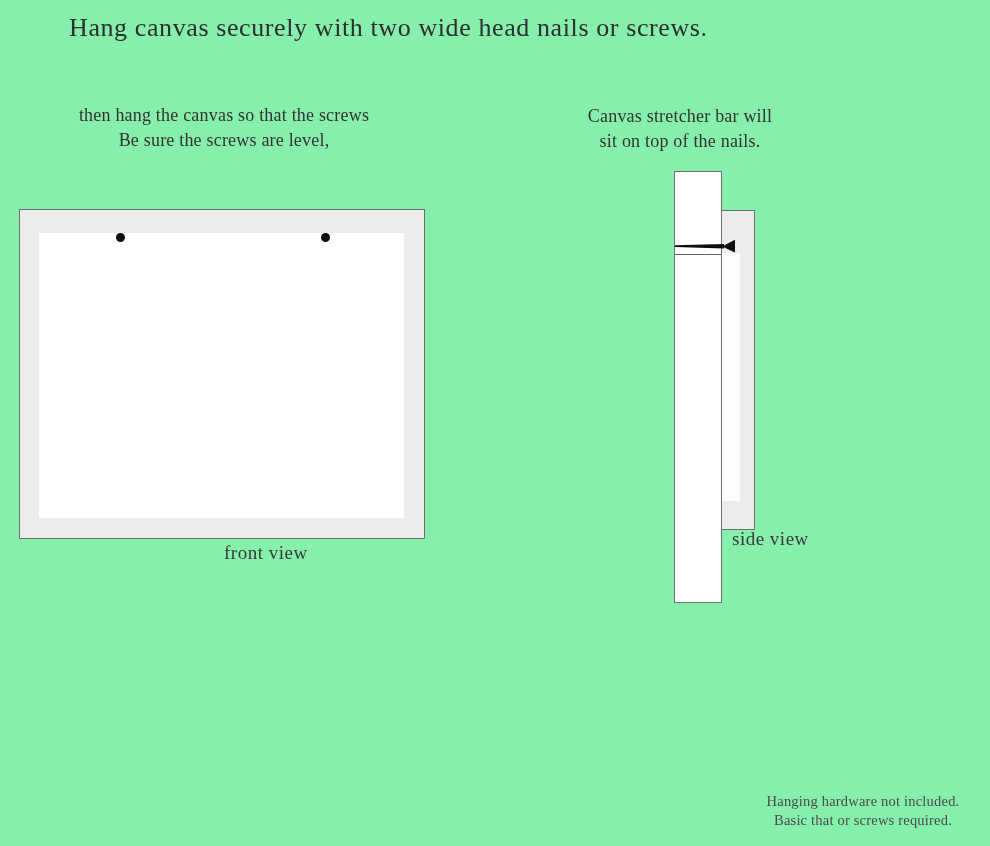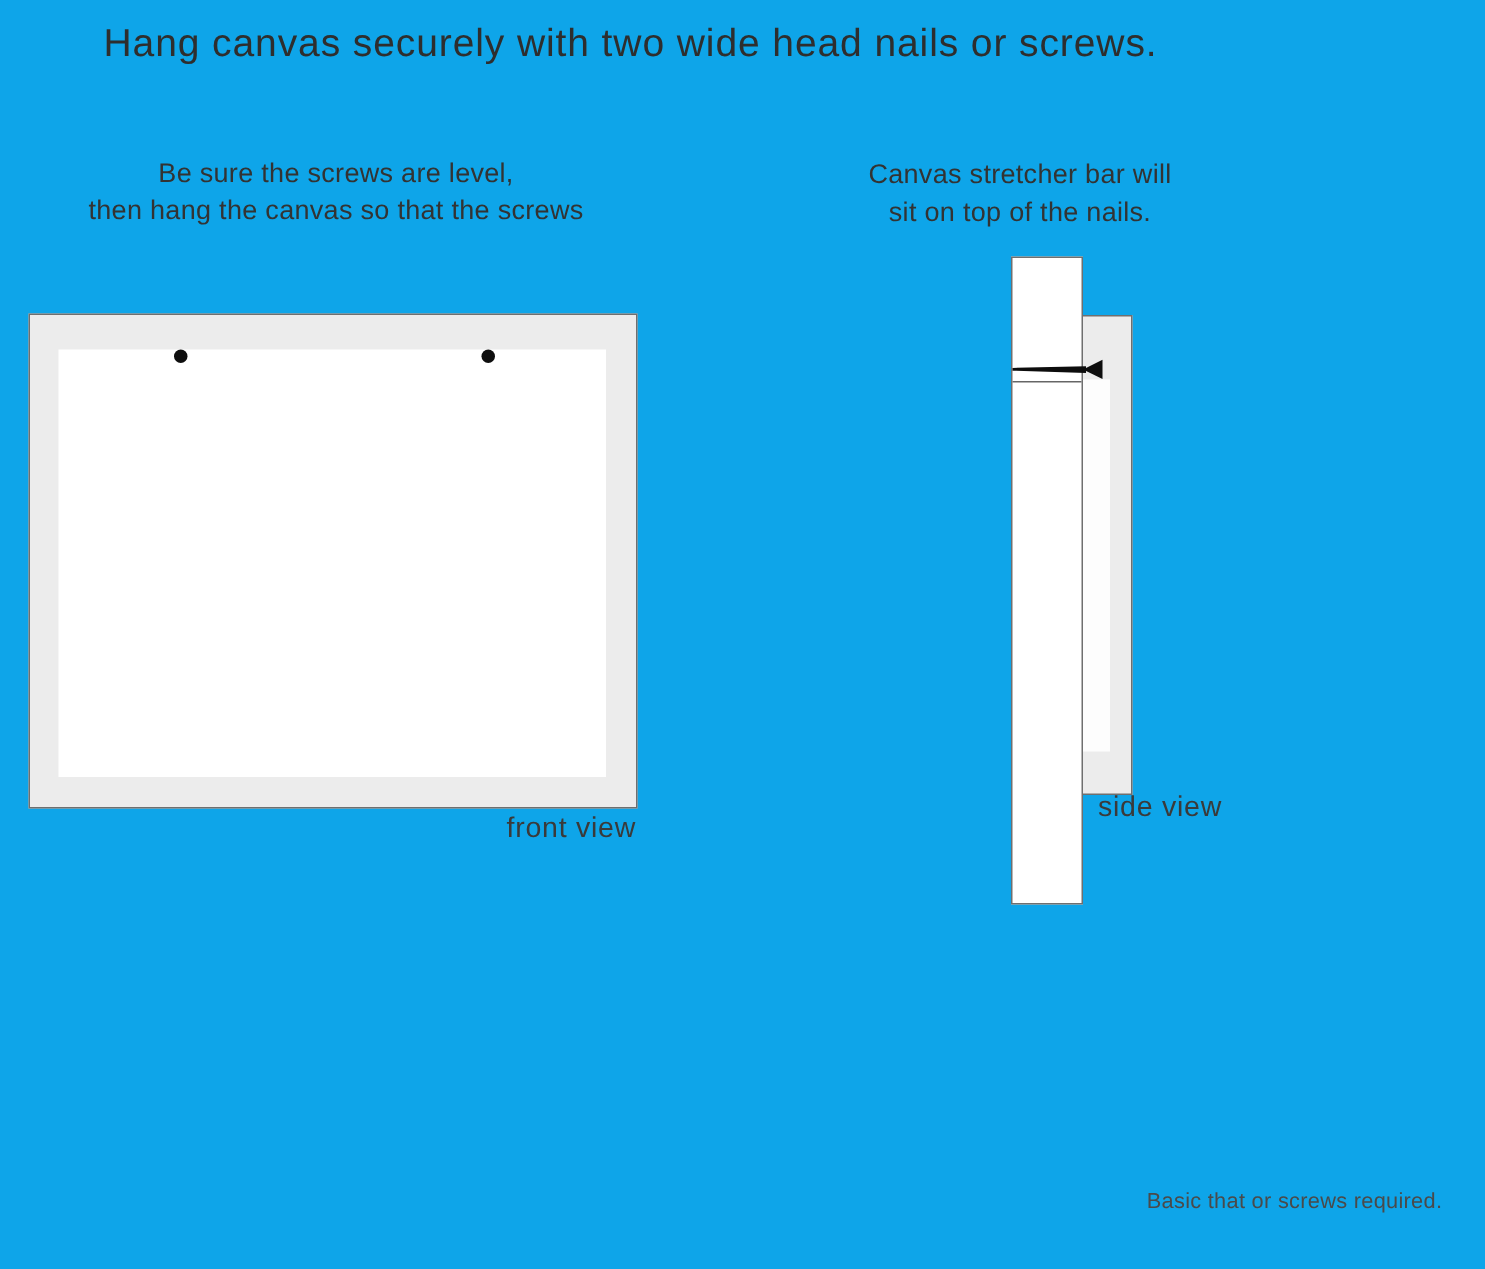--- a/index.html
+++ b/index.html
@@ -1,22 +1,22 @@
 <!DOCTYPE html>
 <html><head>
 <meta charset="utf-8">
 <style>
   html, body { margin: 0; padding: 0; background: #ffffff; }
   .page {
     position: relative;
     width: 990px;
     height: 846px;
-    background: #0ea5e9;
+    background: #86efac;
     overflow: hidden;
-    font-family: Liberation Sans, sans-serif;
+    font-family: Liberation Serif, serif;
     color: #2e2e2e;
   }
 
   
   .title {
     position: absolute;
     left: 69px;
     top: 13px;
     margin: 0;
     font-size: 26px;
@@ -38,21 +38,21 @@
   .note-side  { left: 530px; top: 104px; width: 300px; }
 
   .view-label {
     position: absolute;
     font-size: 19px;
     font-weight: 300;
     letter-spacing: 0.5px;
     color: #3a3a3a;
     white-space: nowrap;
   }
-  .front-label { left: 224px; top: 542px; width: 200px; text-align: right; }
+  .front-label { left: 224px; top: 542px; width: 200px; }
   .side-label  { left: 732px; top: 528px; }
 
   .footer-note {
     position: absolute;
     left: 738px;
     top: 792px;
     width: 250px;
     text-align: center;
     font-size: 14.5px;
     font-weight: 300;
@@ -121,22 +121,22 @@
   }
 </style>
 </head>
 <body>
 
 <div class="page">
 
   <h1 class="title">Hang canvas securely with two wide head nails or screws.</h1>
 
   <div class="note note-front">
+    <div>then hang the canvas so that the screws</div>
     <div>Be sure the screws are level,</div>
-    <div>then hang the canvas so that the screws</div>
   </div>
 
   <div class="note note-side">
     <div>Canvas stretcher bar will</div>
     <div>sit on top of the nails.</div>
   </div>
 
   <div class="canvas-frame-front"></div>
   <div class="canvas-inner-front"></div>
   <span class="screw-dot screw-left"></span>
@@ -147,16 +147,17 @@
   <div class="canvas-side-inner"></div>
   <div class="wall-bar"></div>
   <div class="bar-line"></div>
   <svg class="nail-svg" viewBox="660 232 90 30" xmlns="http://www.w3.org/2000/svg">
     <polygon points="675,245.3 724,244.1 724,248.6 675,247.1" fill="#0d0d0d"></polygon>
     <polygon points="722,246.4 735,239.8 735,252.6" fill="#0d0d0d"></polygon>
   </svg>
   <div class="view-label side-label">side view</div>
 
   <div class="footer-note">
+    <div>Hanging hardware not included.</div>
     <div>Basic that or screws required.</div>
   </div>
 
 </div>
 
 </body></html>

